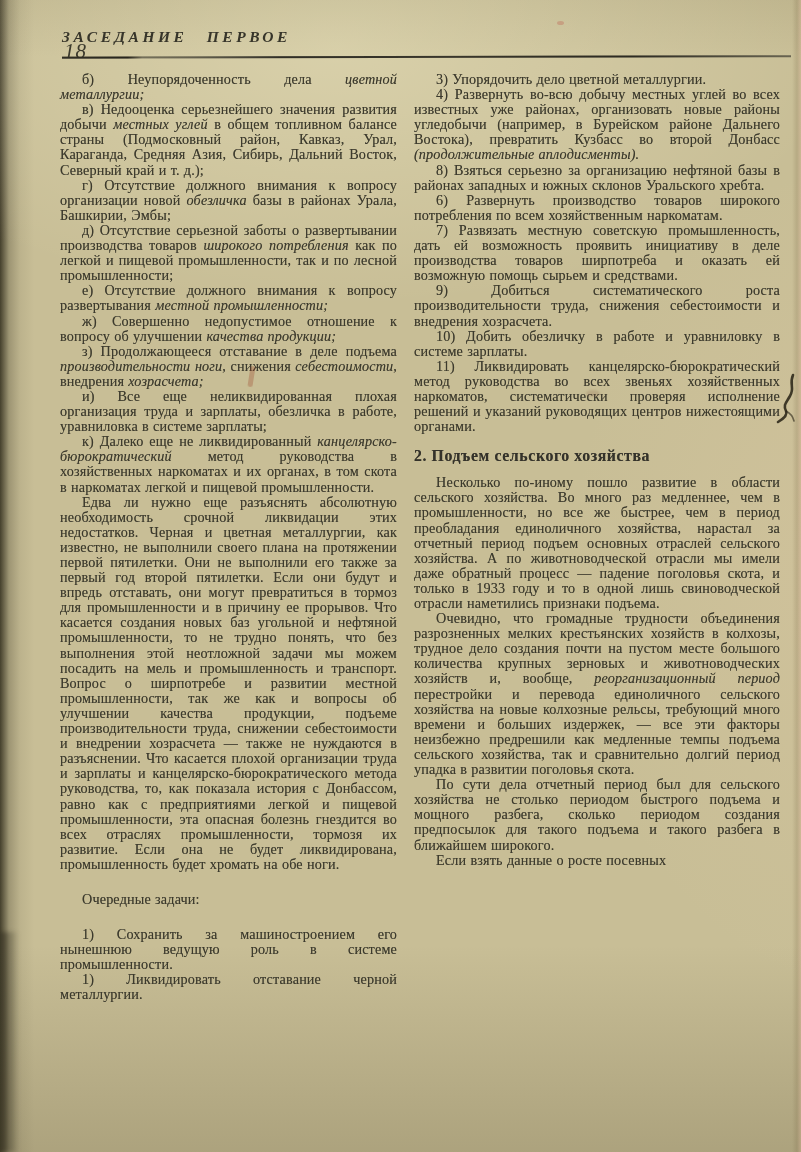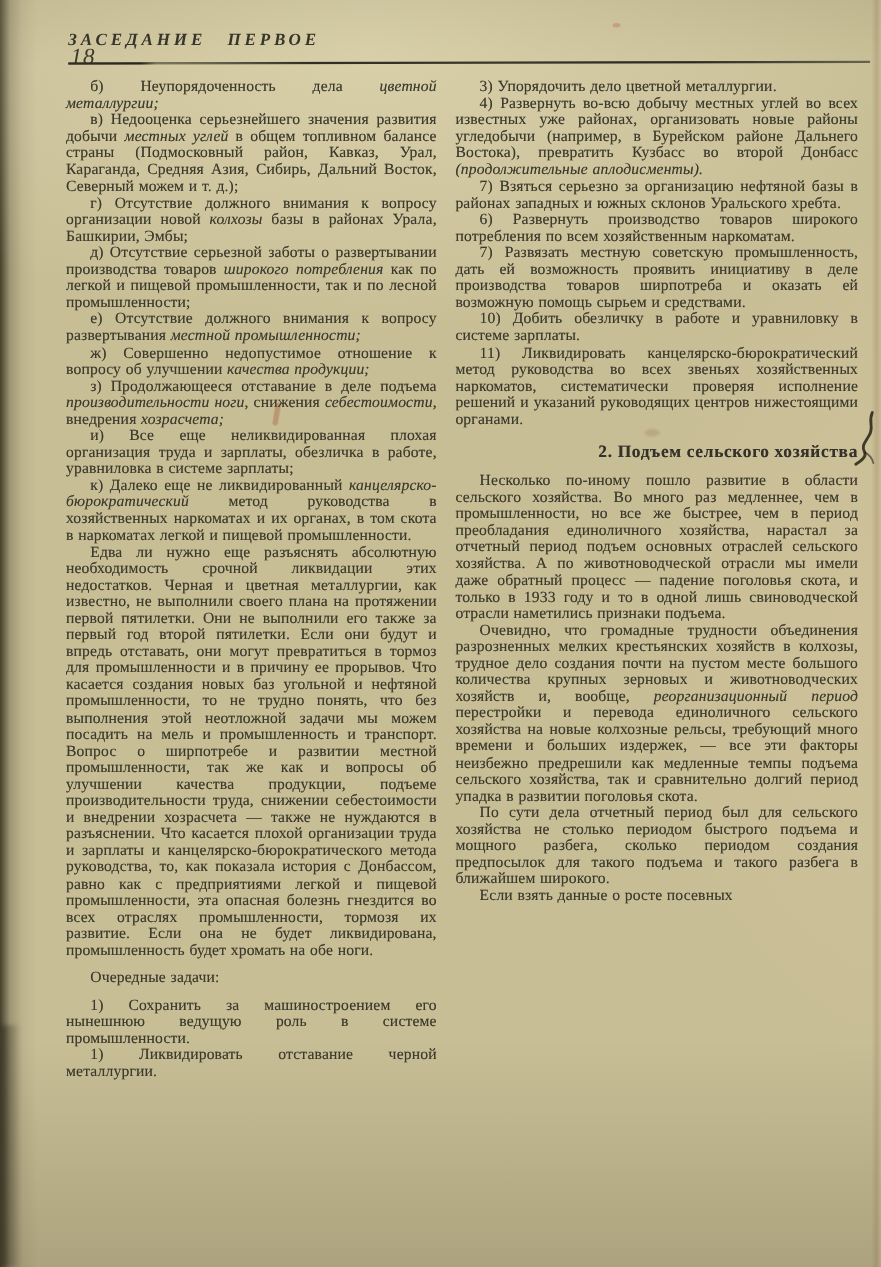--- a/index.html
+++ b/index.html
@@ -27,23 +27,23 @@
     background:linear-gradient(90deg,#34322a 0%,#24221b 9%,rgba(52,50,42,0.45) 11%,#302e26 30%,#3a372c 55%,#2c2a22 78%,rgba(52,50,42,0.65) 100%);}
   .rule::after{content:"";display:block;height:1px;margin-top:2px;
     background:linear-gradient(90deg,rgba(45,42,30,0.75),rgba(45,42,30,0.25) 18%,rgba(45,42,30,0) 46%,rgba(45,42,30,0.3) 70%,rgba(45,42,30,0) 95%);}
   .cols{display:flex;gap:17px;padding:14px 18px 0 60px;}
   .col{hyphens:auto;-webkit-hyphens:auto;}
   .col-left{width:337px;}
   .col-right{width:366px;}
   .col p{margin:0;text-align:justify;text-indent:1.55em;
     font-size:14.2px;line-height:15.1px;letter-spacing:0.15px;word-spacing:0.5px;
     text-shadow:0 0 0.5px rgba(60,58,45,0.55);}
-  .col p.gap{margin-top:10px;}
+  .col p.gap{margin-top:20px;}
   .col em{font-style:italic;}
-  .col h2{margin:13px 0 10px;text-align:right;text-indent:0;
+  .col h2{margin:13px 0 10px;text-align:left;text-indent:0;
     font-size:15.8px;font-weight:bold;letter-spacing:0.6px;color:#34322a;
     text-shadow:0 0 0.5px rgba(52,50,42,0.6);}
   .squiggle{position:absolute;left:774px;top:372px;}
   .stain-red{position:absolute;left:249px;top:366px;width:5px;height:21px;border-radius:3px;
     background:rgba(152,62,38,0.30);transform:rotate(9deg);filter:blur(0.7px);}
   .stain-dot{position:absolute;left:557px;top:21px;width:7px;height:4px;border-radius:50%;
     background:rgba(190,95,80,0.35);filter:blur(0.5px);}
   .stain-smudge{position:absolute;left:586px;top:390px;width:14px;height:7px;border-radius:50%;
     background:rgba(120,70,50,0.18);filter:blur(1px);}
 </style>
@@ -56,39 +56,40 @@
 
   <header>
     <span class="pagenum">18</span>
     <span class="running">ЗАСЕДАНИЕ ПЕРВОЕ</span>
   </header>
   <div class="rule"></div>
 
   <main class="cols">
     <section class="col col-left">
         <p><span>б) Неупорядоченность дела </span><em>цветной металлургии;</em></p>
-        <p><span>в) Недооценка серьезнейшего значения развития добычи </span><em>местных углей</em><span> в общем топливном балансе страны (Подмосковный район, Кавказ, Урал, Караганда, Средняя Азия, Сибирь, Дальний Восток, Северный можем и т. д.);</span></p>
-        <p><span>г) Отсутствие должного внимания к вопросу организации новой </span><em>колхозы</em><span> базы в районах Урала, Башкирии, Эмбы;</span></p>
+        <p><span>в) Недооценка серьезнейшего значения развития добычи </span><em>местных углей</em><span> в общем топливном балансе страны (Подмосковный район, Кавказ, Урал, Караганда, Средняя Азия, Сибирь, Дальний Восток, Северный край и т. д.);</span></p>
+        <p><span>г) Отсутствие должного внимания к вопросу организации новой </span><em>обезличка</em><span> базы в районах Урала, Башкирии, Эмбы;</span></p>
         <p><span>д) Отсутствие серьезной заботы о развертывании производства товаров </span><em>широкого потребления</em><span> как по легкой и пищевой промышленности, так и по лесной промышленности;</span></p>
         <p><span>е) Отсутствие должного внимания к вопросу развертывания </span><em>местной промышленности;</em></p>
         <p><span>ж) Совершенно недопустимое отношение к вопросу об улучшении </span><em>качества продукции;</em></p>
         <p><span>з) Продолжающееся отставание в деле подъема </span><em>производительности ноги</em><span>, снижения </span><em>себестоимости</em><span>, внедрения </span><em>хозрасчета;</em></p>
         <p><span>и) Все еще неликвидированная плохая организация труда и зарплаты, обезличка в работе, уравниловка в системе зарплаты;</span></p>
         <p><span>к) Далеко еще не ликвидированный </span><em>канцелярско-бюрократический</em><span> метод руководства в хозяйственных наркоматах и их органах, в том скота в наркоматах легкой и пищевой промышленности.</span></p>
         <p><span>Едва ли нужно еще разъяснять абсолютную необходимость срочной ликвидации этих недостатков. Черная и цветная металлургии, как известно, не выполнили своего плана на протяжении первой пятилетки. Они не выполнили его также за первый год второй пятилетки. Если они будут и впредь отставать, они могут превратиться в тормоз для промышленности и в причину ее прорывов. Что касается создания новых баз угольной и нефтяной промышленности, то не трудно понять, что без выполнения этой неотложной задачи мы можем посадить на мель и промышленность и транспорт. Вопрос о ширпотребе и развитии местной промышленности, так же как и вопросы об улучшении качества продукции, подъеме производительности труда, снижении себестоимости и внедрении хозрасчета — также не нуждаются в разъяснении. Что касается плохой организации труда и зарплаты и канцелярско-бюрократического метода руководства, то, как показала история с Донбассом, равно как с предприятиями легкой и пищевой промышленности, эта опасная болезнь гнездится во всех отраслях промышленности, тормозя их развитие. Если она не будет ликвидирована, промышленность будет хромать на обе ноги.</span></p>
         <p class="gap"><span>Очередные задачи:</span></p>
         <p class="gap"><span>1) Сохранить за машиностроением его нынешнюю ведущую роль в системе промышленности.</span></p>
         <p><span>1) Ликвидировать отставание черной металлургии.</span></p>
       </section>
     <section class="col col-right">
         <p><span>3) Упорядочить дело цветной металлургии.</span></p>
         <p><span>4) Развернуть во-всю добычу местных углей во всех известных уже районах, организовать новые районы угледобычи (например, в Бурейском районе Дальнего Востока), превратить Кузбасс во второй Донбасс </span><em>(продолжительные аплодисменты).</em></p>
-        <p><span>7) Взяться серьезно за организацию нефтяной базы в районах западных и южных склонов Уральского хребта.</span></p>
+        <p><span>8) Взяться серьезно за организацию нефтяной базы в районах западных и южных склонов Уральского хребта.</span></p>
         <p><span>6) Развернуть производство товаров широкого потребления по всем хозяйственным наркоматам.</span></p>
         <p><span>7) Развязать местную советскую промышленность, дать ей возможность проявить инициативу в деле производства товаров ширпотреба и оказать ей возможную помощь сырьем и средствами.</span></p>
+        <p><span>9) Добиться систематического роста производительности труда, снижения себестоимости и внедрения хозрасчета.</span></p>
         <p><span>10) Добить обезличку в работе и уравниловку в системе зарплаты.</span></p>
         <p><span>11) Ликвидировать канцелярско-бюрократический метод руководства во всех звеньях хозяйственных наркоматов, систематически проверяя исполнение решений и указаний руководящих центров нижестоящими органами.</span></p>
         <h2>2. Подъем сельского хозяйства</h2>
         <p><span>Несколько по-иному пошло развитие в области сельского хозяйства. Во много раз медленнее, чем в промышленности, но все же быстрее, чем в период преобладания единоличного хозяйства, нарастал за отчетный период подъем основных отраслей сельского хозяйства. А по животноводческой отрасли мы имели даже обратный процесс — падение поголовья скота, и только в 1933 году и то в одной лишь свиноводческой отрасли наметились признаки подъема.</span></p>
         <p><span>Очевидно, что громадные трудности объединения разрозненных мелких крестьянских хозяйств в колхозы, трудное дело создания почти на пустом месте большого количества крупных зерновых и животноводческих хозяйств и, вообще, </span><em>реорганизационный период</em><span> перестройки и перевода единоличного сельского хозяйства на новые колхозные рельсы, требующий много времени и больших издержек, — все эти факторы неизбежно предрешили как медленные темпы подъема сельского хозяйства, так и сравнительно долгий период упадка в развитии поголовья скота.</span></p>
         <p><span>По сути дела отчетный период был для сельского хозяйства не столько периодом быстрого подъема и мощного разбега, сколько периодом создания предпосылок для такого подъема и такого разбега в ближайшем широкого.</span></p>
         <p><span>Если взять данные о росте посевных</span></p>
       </section>
   </main>
 

